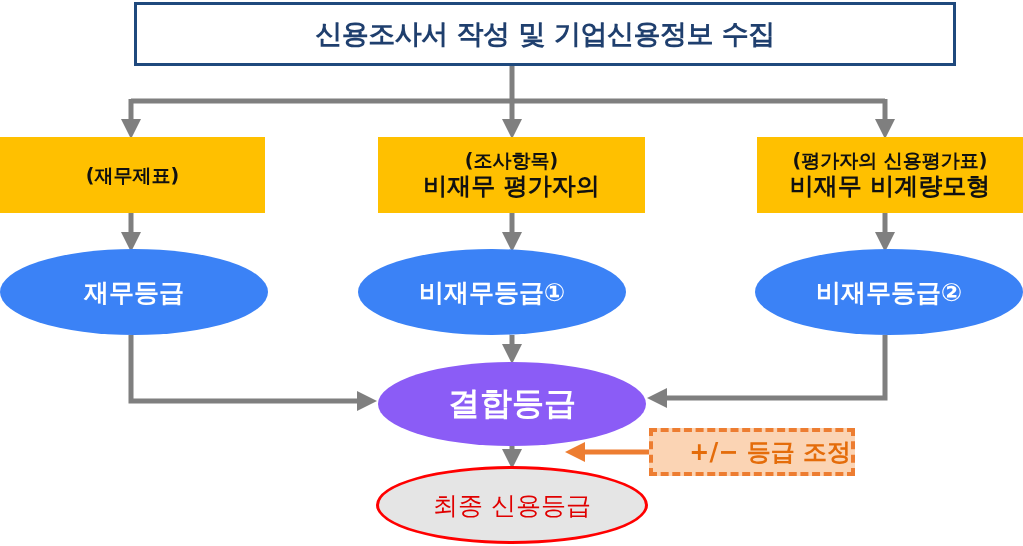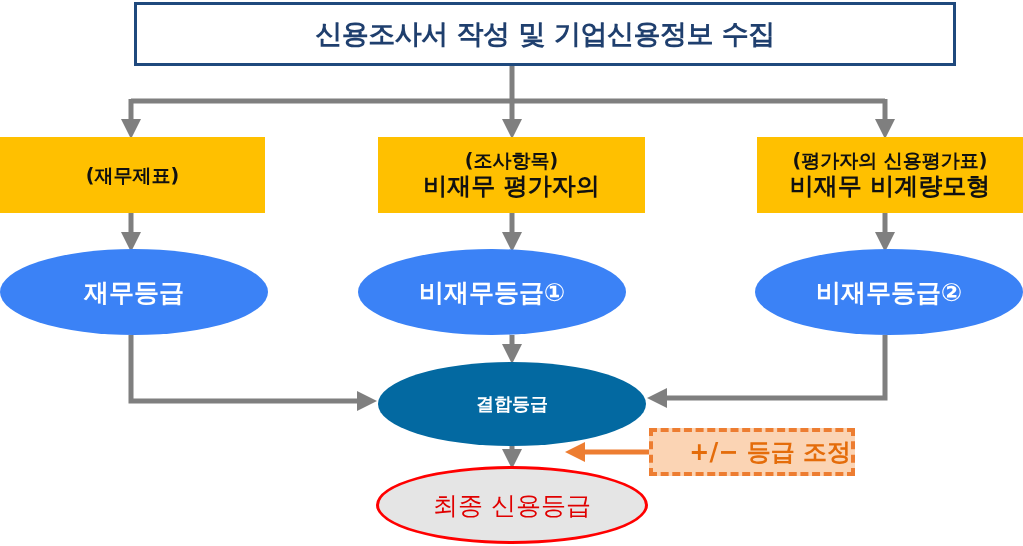--- a/index.html
+++ b/index.html
@@ -10,21 +10,21 @@
           text-align:center; box-sizing:border-box; }
   .top-box { left:134px; top:2px; width:822px; height:64px; border:3px solid #1f497d;
              background:#fff; color:#1f3f6e; font-size:27px; font-weight:bold; letter-spacing:-0.5px; }
   .yellow { top:137px; height:76px; background:#ffc000; color:#111; flex-direction:column;
             font-weight:bold; line-height:1.2; }
   .yellow .sub { font-size:19px; }
   .yellow .main { font-size:24px; }
   .ellipse { top:249px; width:268px; height:86px; border-radius:50%; background:#3b82f6;
              color:#fff; font-size:25px; font-weight:bold; }
   .combined { left:378px; top:362px; width:268px; height:84px; border-radius:50%;
-              background:#0369a1; color:#fff; font-size:18px; font-weight:bold; }
+              background:#8b5cf6; color:#fff; font-size:32px; font-weight:bold; }
   .final { left:376px; top:466px; width:272px; height:78px; border-radius:50%;
            background:#e5e5e5; border:3px solid #ff0000; color:#e00000; font-size:25px; font-weight:normal; }
   .adjust { left:649px; top:428px; width:206px; height:48px; border:4px dashed #ed7d31;
             background:#fbd4b4; color:#e46c0a; font-size:24px; font-weight:bold;justify-content:flex-end; }
 </style>
 </head>
 <body>
 
 <svg id="diagram" width="1023" height="546" viewBox="0 0 1023 546">
   <defs>

